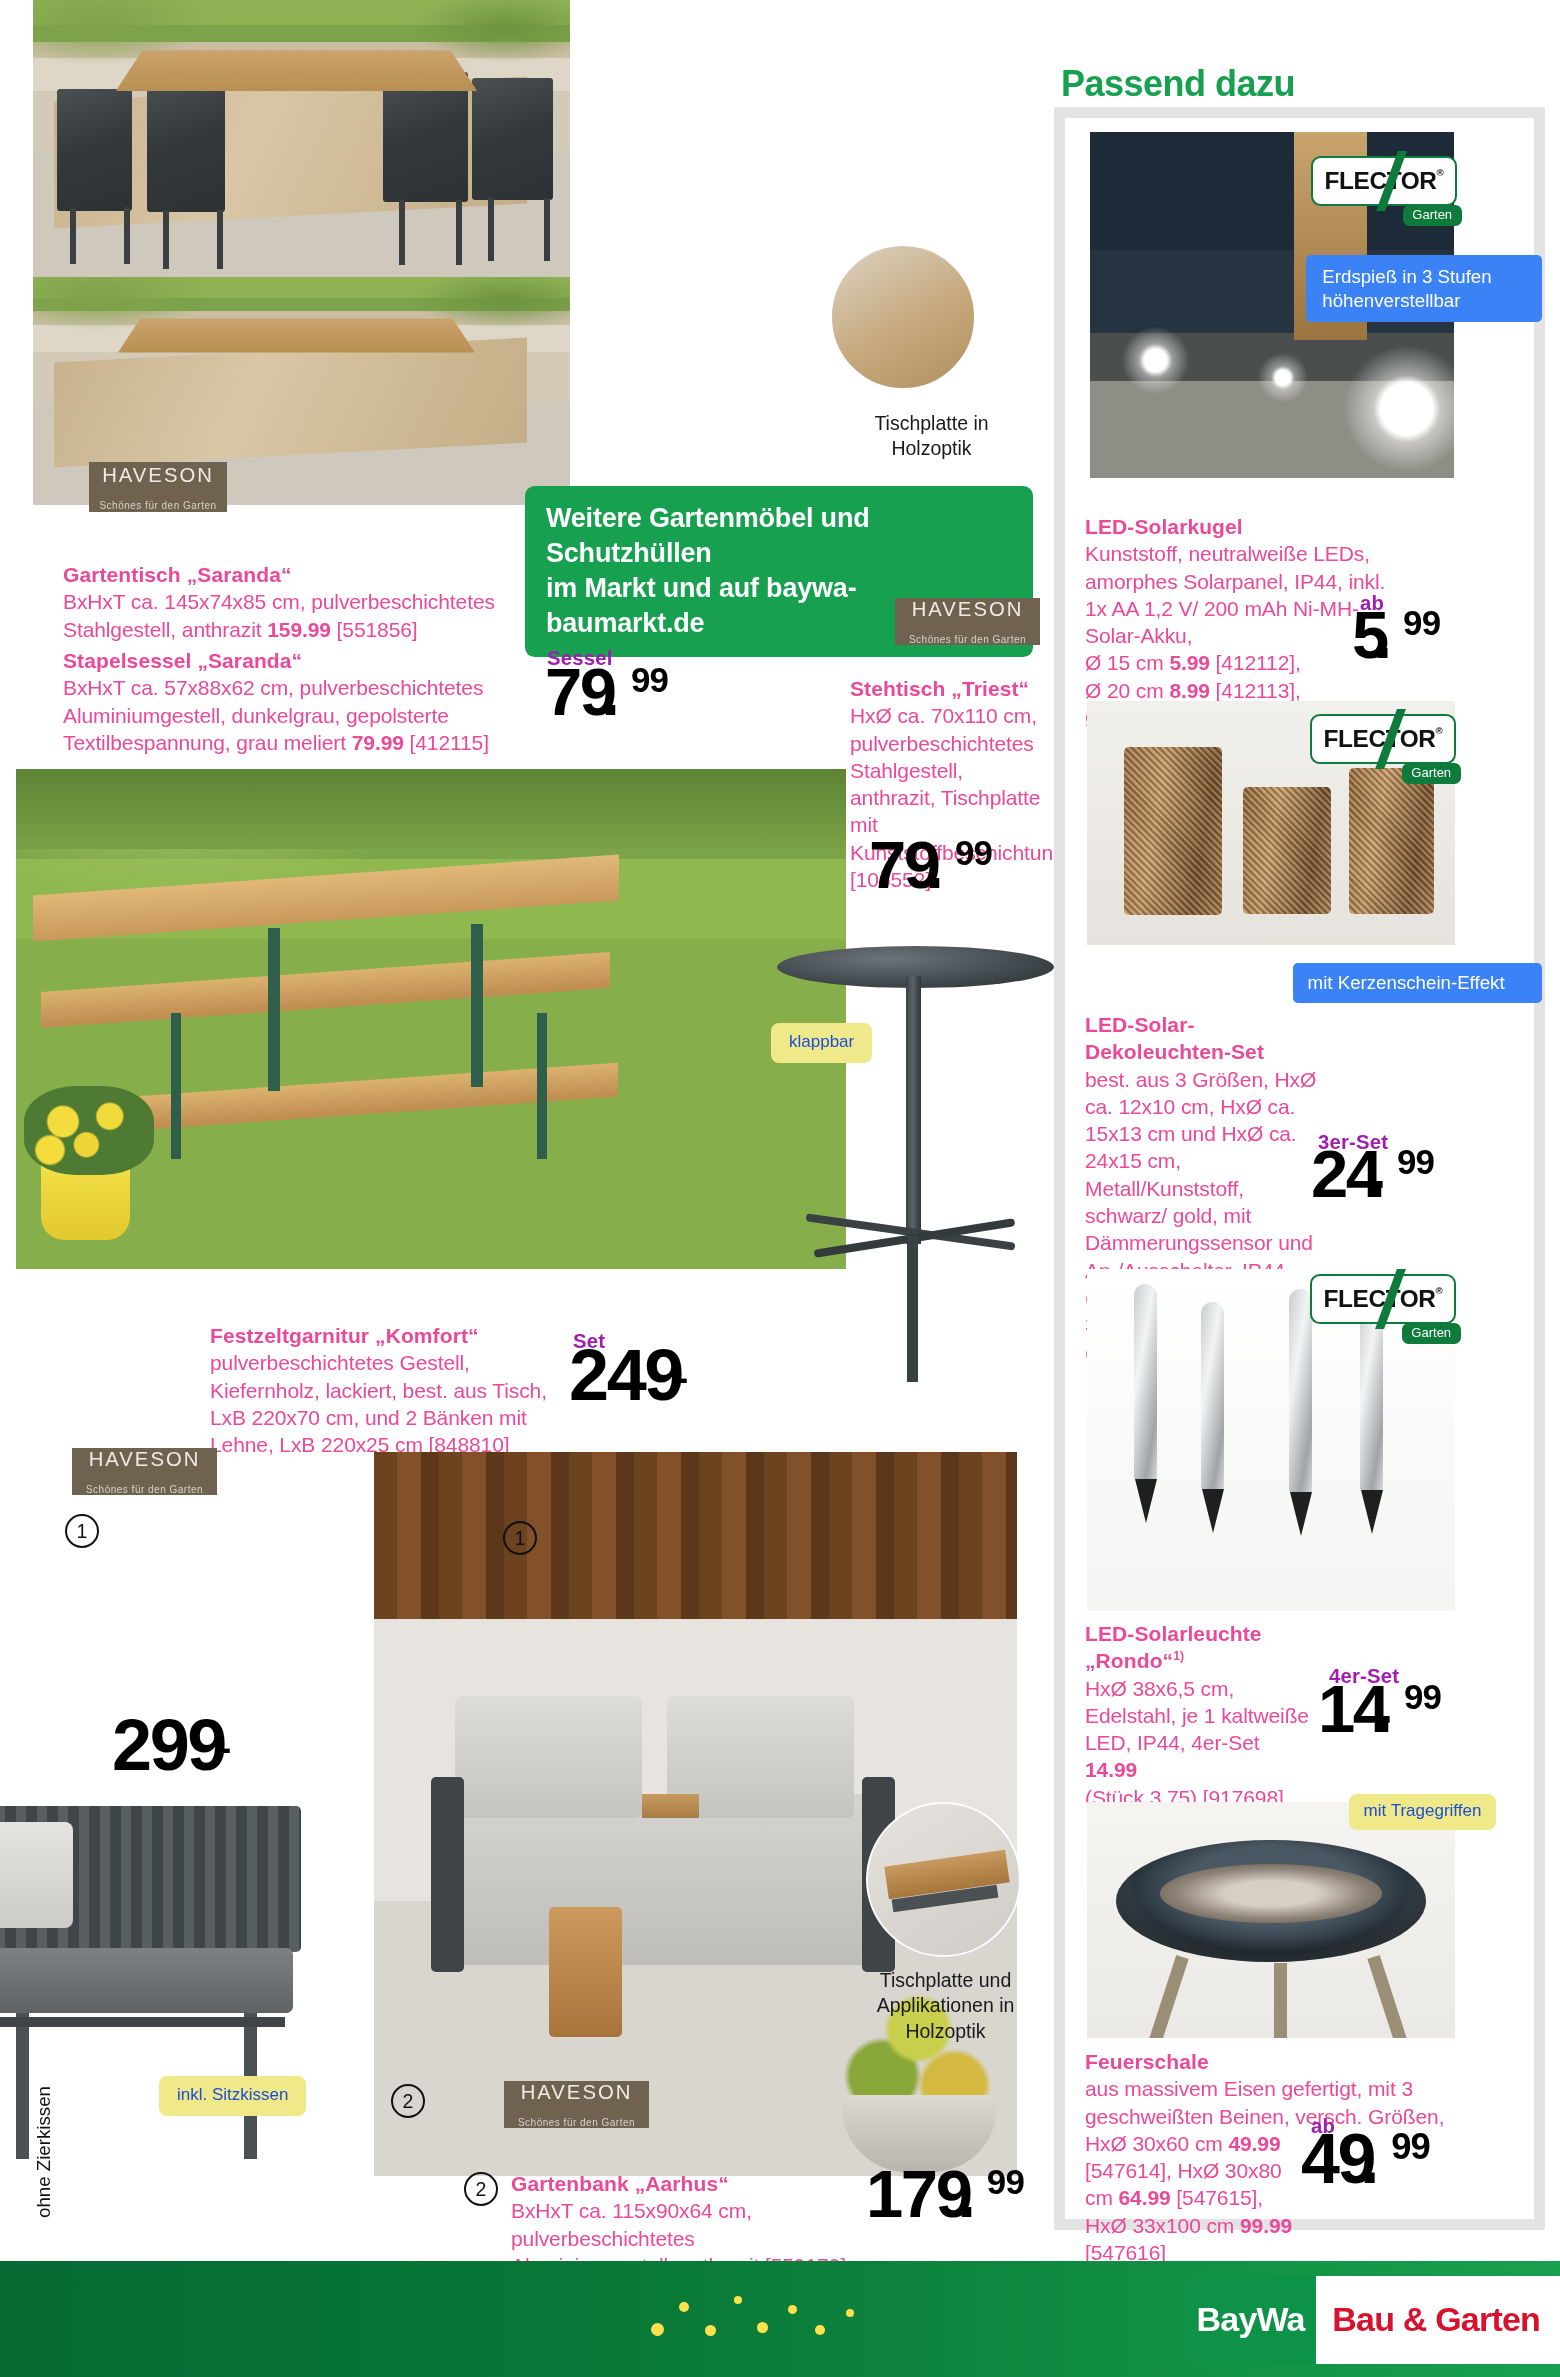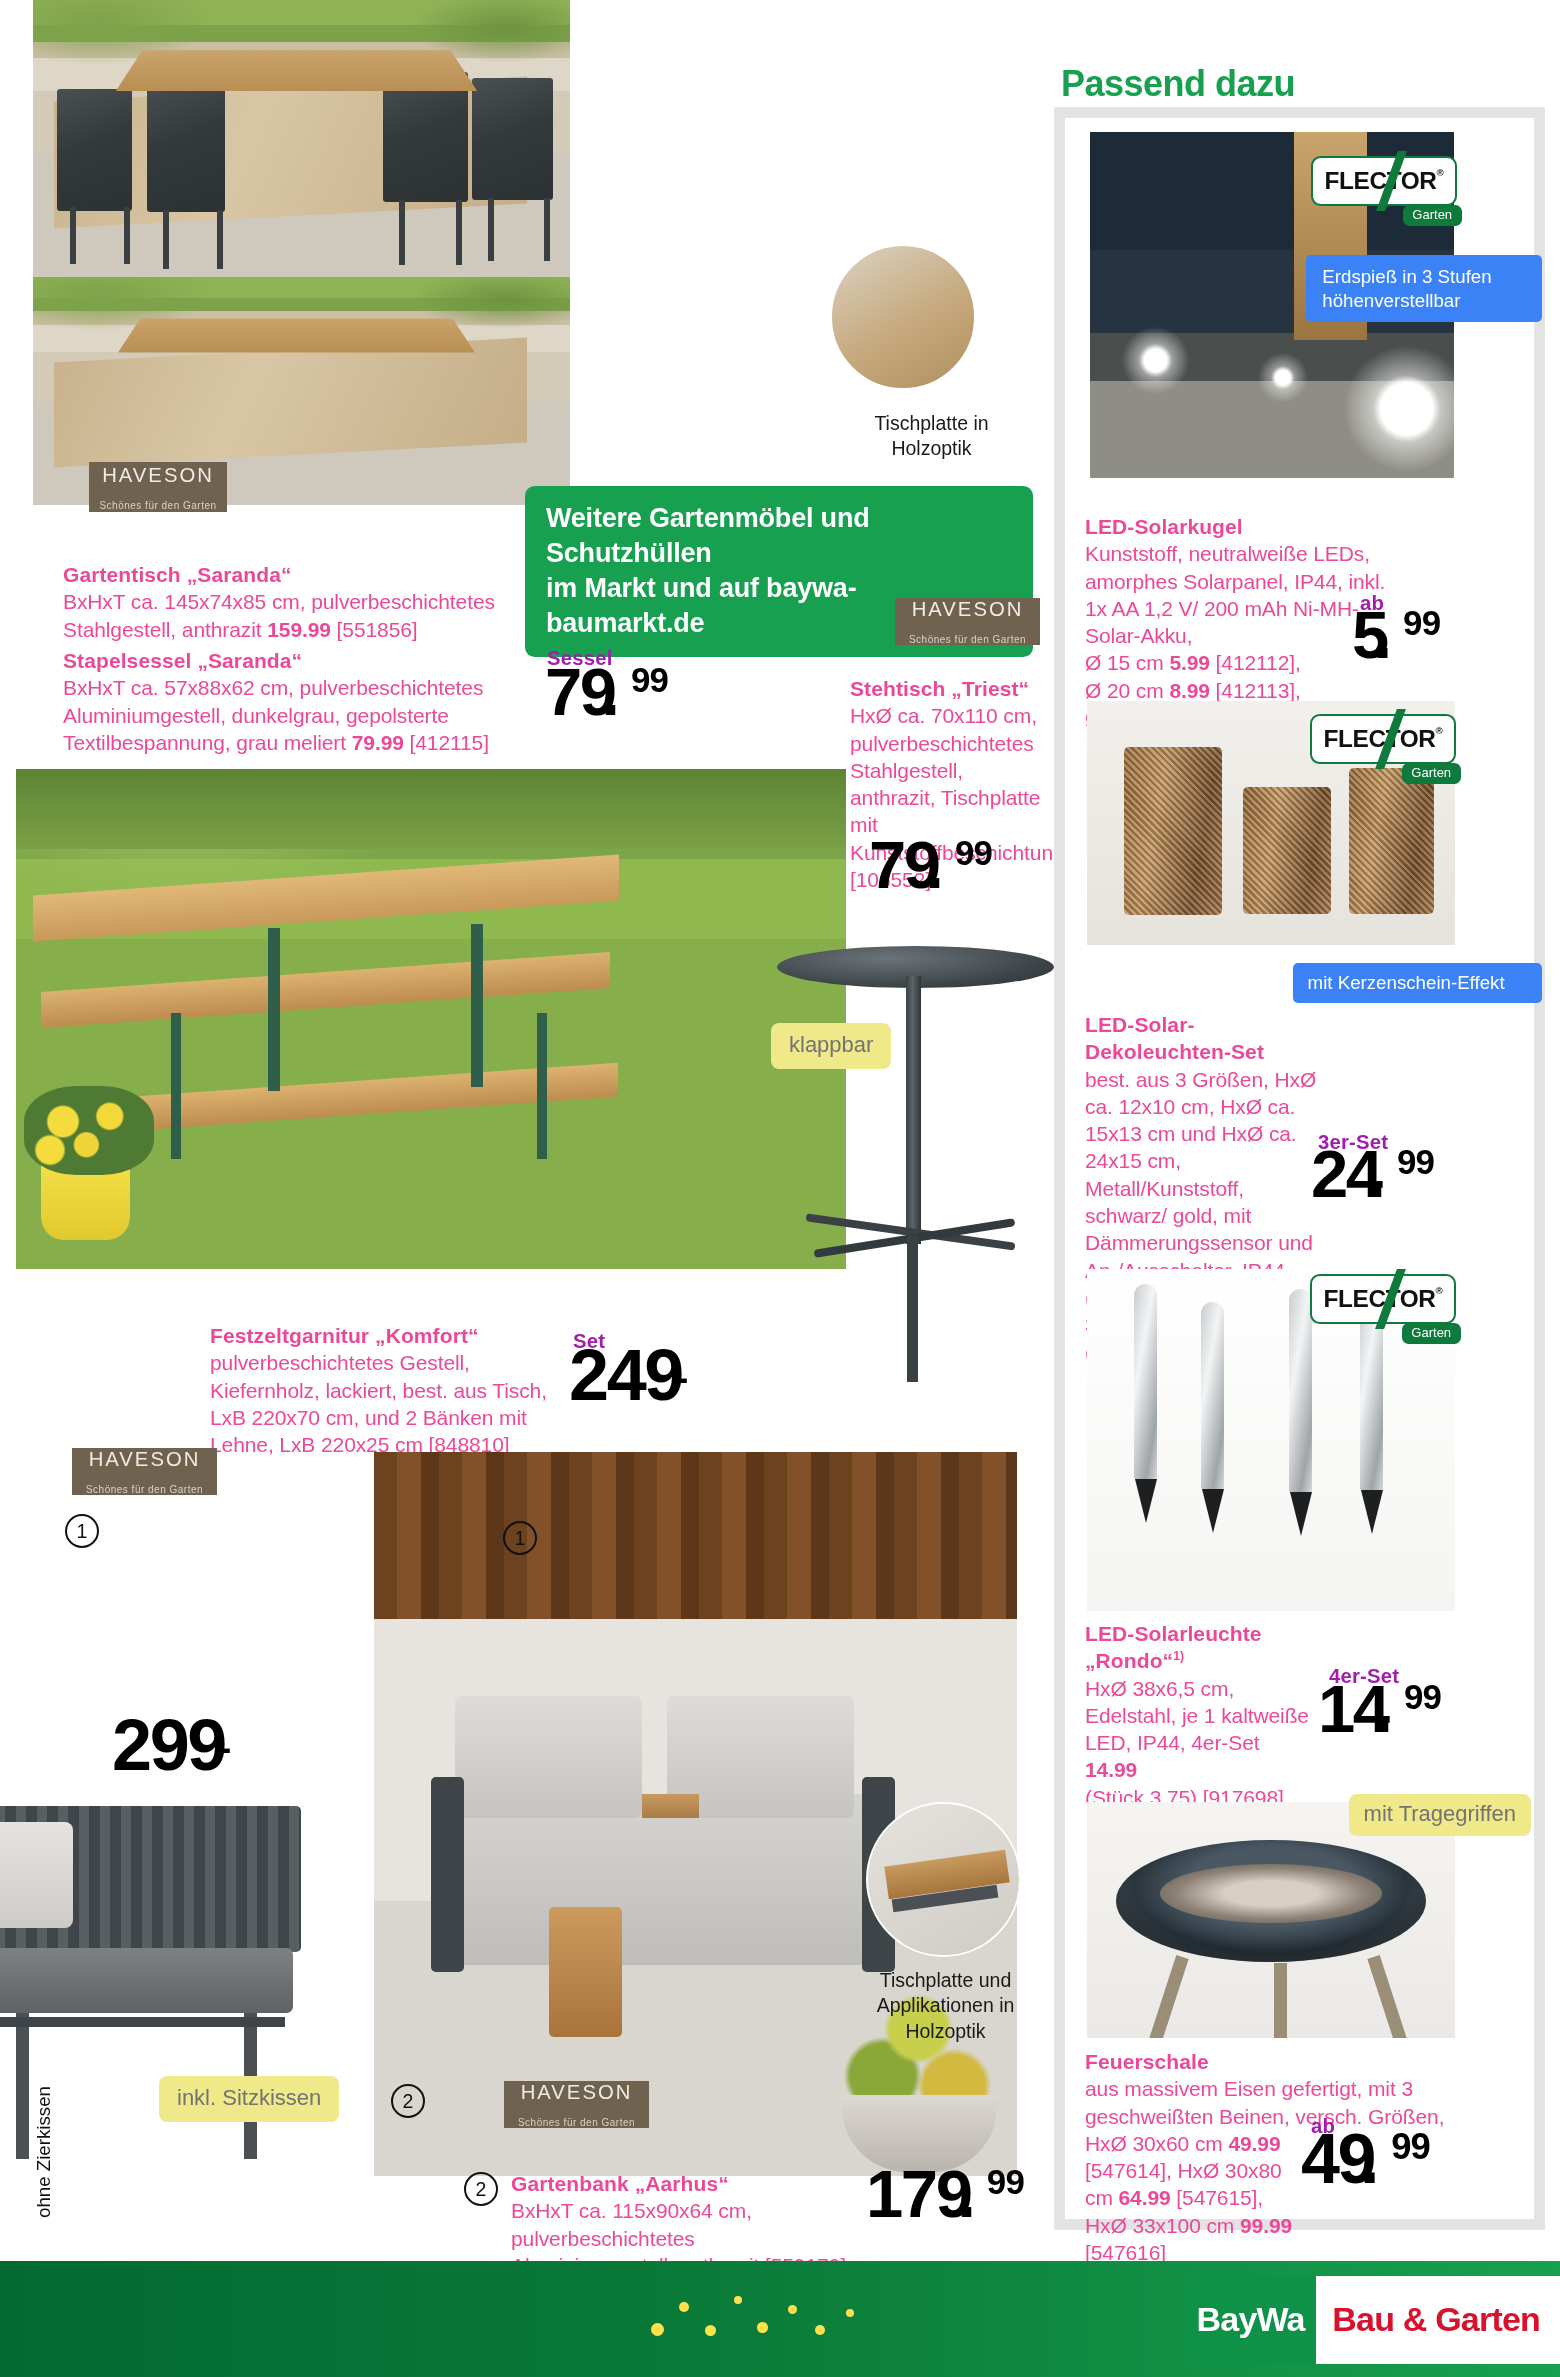--- a/index.html
+++ b/index.html
@@ -223,23 +223,23 @@
     border-radius: 9.8px;
     font-weight: bold;
     font-size: 27px;
     line-height: 1.30;
     padding: 14.6px 21px 16.3px;
     letter-spacing: -0.2px;
   }
   .yellowbadge {
     position:absolute;
     background:#efe98a;
-    color:#737373;
+    color:#1d4ed8;
     border-radius: 8.1px;
-    font-size: 22px;
+    font-size: 17px;
     padding: 9px 18px 10.6px;
   }
   .whitecallout {
     position:absolute;
     color:#1a1a1a;
     font-size: 19.5px;
     line-height: 1.30;
     text-align:center;
   }
 

